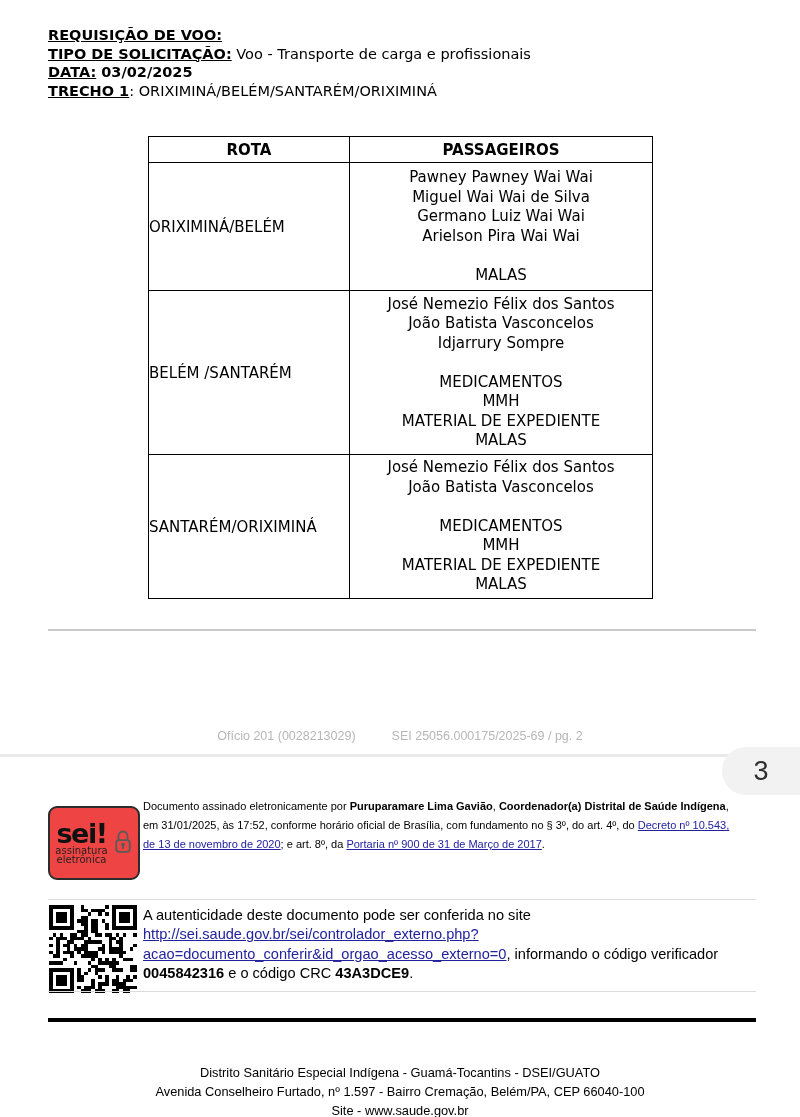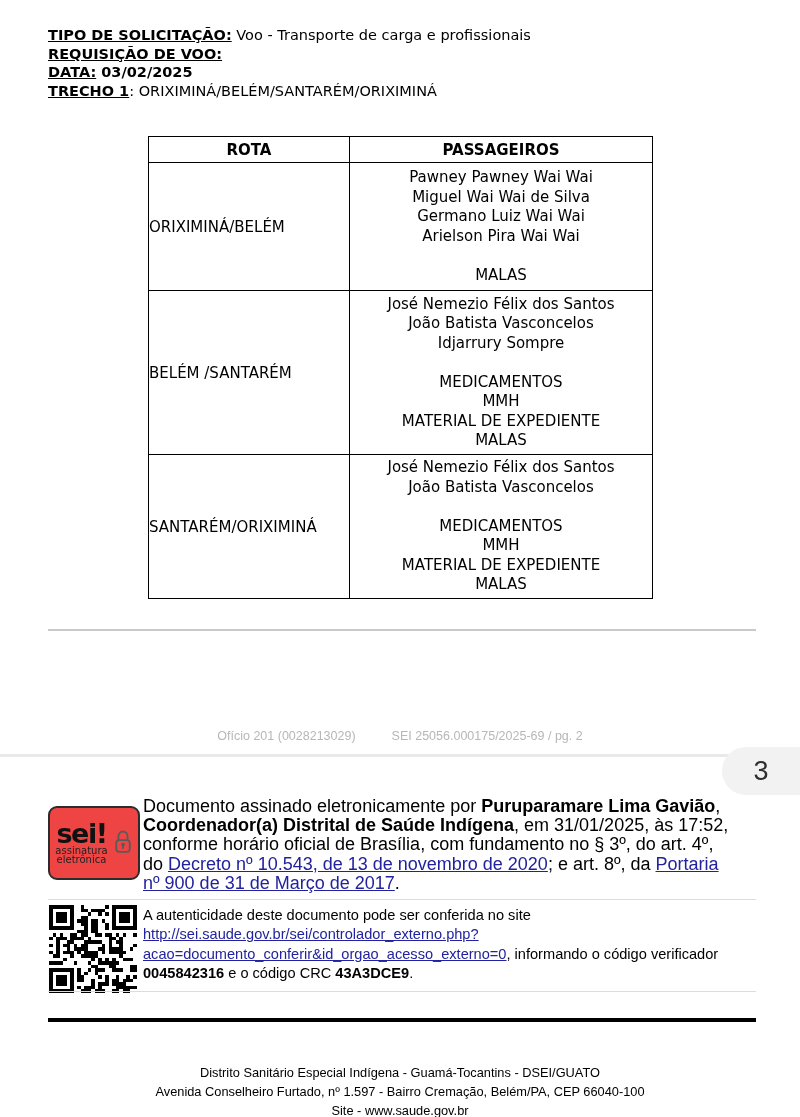--- a/index.html
+++ b/index.html
@@ -36,21 +36,21 @@
                 border-radius:26px 0 0 26px; display:flex; align-items:center; justify-content:center;
                 font-size:27px; color:#2f2f2f; font-family:"Liberation Sans", sans-serif; }
 
   
   .sei-stamp { position:absolute; left:48px; top:806px; width:88px; height:70px; border:2.5px solid #2c2c2c;
                border-radius:9px; display:flex; align-items:center; justify-content:center; gap:5px; background:#ef4444; }
   .sei-col { text-align:center; }
   .sei-brand { font-size:27px; font-weight:bold; line-height:24px; letter-spacing:-1.5px; color:#111; }
   .sei-caption { font-size:10px; line-height:9.5px; color:#222; }
   .sig-text { position:absolute; left:143px; top:797px; width:592px; font-family:"Liberation Sans", sans-serif;
-              font-size:18px; line-height:19.2px; color:#000; }
+              font-size:11px; line-height:19.2px; color:#000; }
   .doc-link { color:#22229e; text-decoration:underline; cursor:pointer; }
 
   .sep-line { position:absolute; left:48px; width:708px; height:1px; background:#dcdcdc; }
   .sep-a { top:899px; }
   .sep-b { top:991px; }
 
   
   .qr-box { position:absolute; left:48px; top:905px; width:90px; height:88px; }
   .qr-box svg { width:100%; height:100%; }
   .ver-text { position:absolute; left:143px; top:906px; width:592px; font-family:"Liberation Sans", sans-serif;
@@ -63,22 +63,22 @@
              font-size:12.8px; font-family:"Liberation Sans", sans-serif; }
   .org-footer { position:absolute; left:0; top:1063px; width:800px; text-align:center;
                 font-size:12.8px; line-height:19px; font-family:"Liberation Sans", sans-serif; }
 </style>
 </head>
 <body>
 
 <div class="screen">
 
   <div class="doc-header">
+    <div><span class="lbl">REQUISIÇÃO DE VOO:</span></div>
     <div><span class="lbl">TIPO DE SOLICITAÇÃO:</span><span> Voo - Transporte de carga e profissionais</span></div>
-    <div><span class="lbl">REQUISIÇÃO DE VOO:</span></div>
     <div><span class="lbl">DATA:</span><span class="bold"> 03/02/2025</span></div>
     <div><span class="lbl">TRECHO 1</span><span>: ORIXIMINÁ/BELÉM/SANTARÉM/ORIXIMINÁ</span></div>
   </div>
 
   <table class="flight-table">
     <tbody>
         <tr>
       <th class="col-rota">ROTA</th>
       <th class="col-pass">PASSAGEIROS</th>
     </tr>

